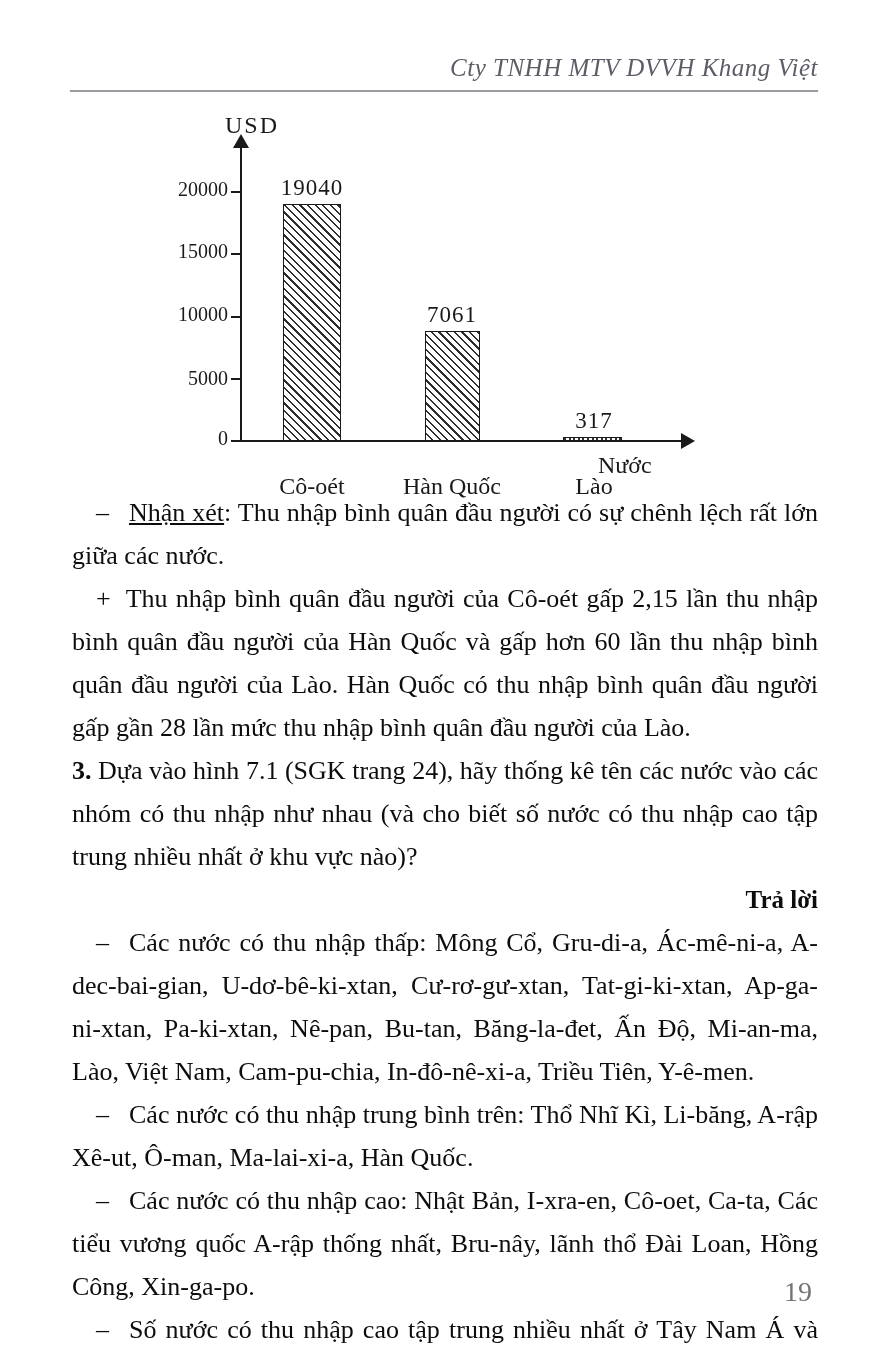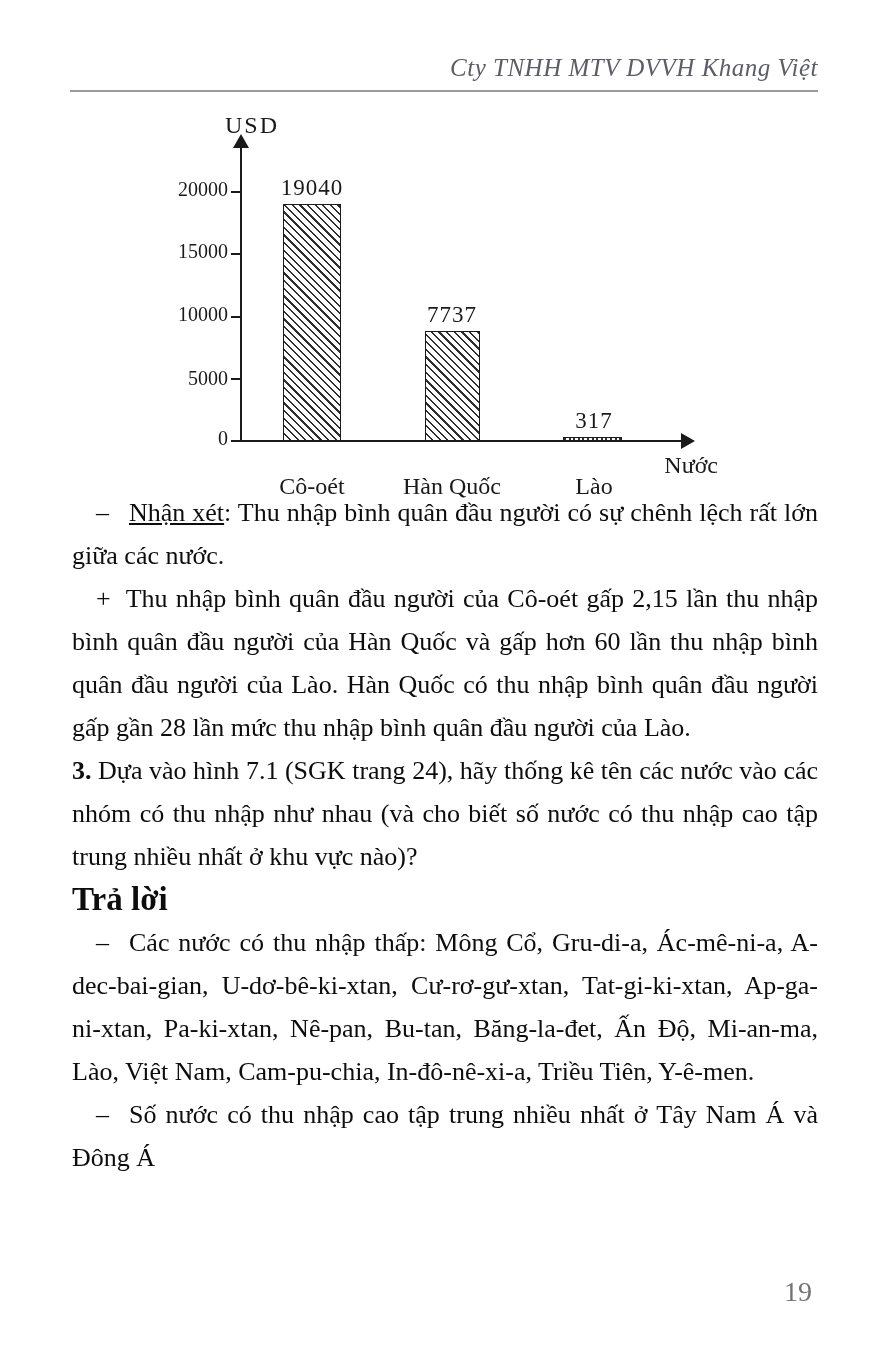--- a/index.html
+++ b/index.html
@@ -22,28 +22,28 @@
   .xarrow{position:absolute;left:531px;top:321px;width:0;height:0;
           border-top:8px solid transparent;border-bottom:8px solid transparent;
           border-left:14px solid #1a1a1a;}
   .tick{position:absolute;left:81px;width:10px;height:2px;background:#1a1a1a;}
   .ticklabel{position:absolute;left:2px;width:76px;text-align:right;font-size:20px;}
   .bar{position:absolute;box-sizing:border-box;border:1.6px solid #1a1a1a;
        background:repeating-linear-gradient(45deg,#ffffff 0 3.8px,#2e2e2e 3.8px 5.4px);}
   .bar.dotted{background:repeating-linear-gradient(90deg,#333333 0 2px,#ffffff 2px 4.6px);}
   .valuelabel{position:absolute;width:110px;text-align:center;font-size:23px;letter-spacing:1px;}
   .catlabel{position:absolute;top:340px;width:140px;text-align:center;font-size:24px;margin-top:21px;}
-  .xlab{position:absolute;top:340px;left:428px;width:140px;text-align:right;font-size:24px;}
+  .xlab{position:absolute;top:340px;left:448px;width:140px;text-align:left;font-size:24px;}
 
   
   .textcol{position:absolute;left:72px;top:491px;width:746px;font-size:26px;line-height:43px;
            text-align:justify;color:#0d0d0d;}
   .textcol p{margin:0;}
   .textcol p.indent{text-indent:24px;}
-  .textcol p.center{text-align:left;font-weight:bold;font-size:33px;}
+  .textcol p.center{text-align:right;font-weight:bold;font-size:25px;}
   .marker-dash{margin-right:20px;}
   .marker-plus{margin-right:15px;}
   .seg-u{text-decoration:underline;}
   .seg-b{font-weight:bold;}
 
   .pagenum{position:absolute;top:1276px;left:740px;width:72px;text-align:right;
            font-size:28px;color:#737373;}
 </style>
 </head>
 <body>
@@ -70,31 +70,33 @@
       <div class="tick" style="top: 203.5px;"></div>
       <div class="ticklabel" style="top: 190.5px;">10000</div>
       <div class="tick" style="top: 141.25px;"></div>
       <div class="ticklabel" style="top: 128.25px;">15000</div>
       <div class="tick" style="top: 79px;"></div>
       <div class="ticklabel" style="top: 66px;">20000</div>
       <div class="bar" style="left: 133px; width: 58px; top: 92px; height: 237px;"></div>
       <div class="valuelabel" style="left: 107px; top: 63px;">19040</div>
       <div class="catlabel" style="left: 92px;">Cô-oét</div>
       <div class="bar" style="left: 275px; width: 55px; top: 219px; height: 110px;"></div>
-      <div class="valuelabel" style="left: 247px; top: 190px;">7737</div>
+      <div class="valuelabel" style="left: 247px; top: 190px;">7061</div>
       <div class="catlabel" style="left: 232px;">Hàn Quốc</div>
       <div class="bar dotted" style="left: 413px; width: 59px; top: 325px; height: 4px;"></div>
       <div class="valuelabel" style="left: 389px; top: 296px;">317</div>
       <div class="catlabel" style="left: 374px;">Lào</div>
     </div>
 
   <div class="textcol">
       <p class="indent"><span class="marker-dash">–</span><span class="seg-u">Nhận xét</span><span>: Thu nhập bình quân đầu người có sự chênh lệch rất lớn giữa các nước.</span></p>
       <p class="indent"><span class="marker-plus">+</span><span>Thu nhập bình quân đầu người của Cô-oét gấp 2,15 lần thu nhập bình quân đầu người của Hàn Quốc và gấp hơn 60 lần thu nhập bình quân đầu người của Lào. Hàn Quốc có thu nhập bình quân đầu người gấp gần 28 lần mức thu nhập bình quân đầu người của Lào.</span></p>
       <p><span class="seg-b">3.</span><span> Dựa vào hình 7.1 (SGK trang 24), hãy thống kê tên các nước vào các nhóm có thu nhập như nhau (và cho biết số nước có thu nhập cao tập trung nhiều nhất ở khu vực nào)?</span></p>
       <p class="center"><span>Trả lời</span></p>
       <p class="indent"><span class="marker-dash">–</span><span>Các nước có thu nhập thấp: Mông Cổ, Gru-di-a, Ác-mê-ni-a, A-dec-bai-gian, U-dơ-bê-ki-xtan, Cư-rơ-gư-xtan, Tat-gi-ki-xtan, Ap-ga-ni-xtan, Pa-ki-xtan, Nê-pan, Bu-tan, Băng-la-đet, Ấn Độ, Mi-an-ma, Lào, Việt Nam, Cam-pu-chia, In-đô-nê-xi-a, Triều Tiên, Y-ê-men.</span></p>
+      <p class="indent"><span class="marker-dash">–</span><span>Các nước có thu nhập trung bình trên: Thổ Nhĩ Kì, Li-băng, A-rập Xê-ut, Ô-man, Ma-lai-xi-a, Hàn Quốc.</span></p>
+      <p class="indent"><span class="marker-dash">–</span><span>Các nước có thu nhập cao: Nhật Bản, I-xra-en, Cô-oet, Ca-ta, Các tiểu vương quốc A-rập thống nhất, Bru-nây, lãnh thổ Đài Loan, Hồng Công, Xin-ga-po.</span></p>
       <p class="indent"><span class="marker-dash">–</span><span>Số nước có thu nhập cao tập trung nhiều nhất ở Tây Nam Á và Đông Á</span></p>
     </div>
 
   <div class="pagenum">19</div>
 
 </div>
 
 </body></html>

